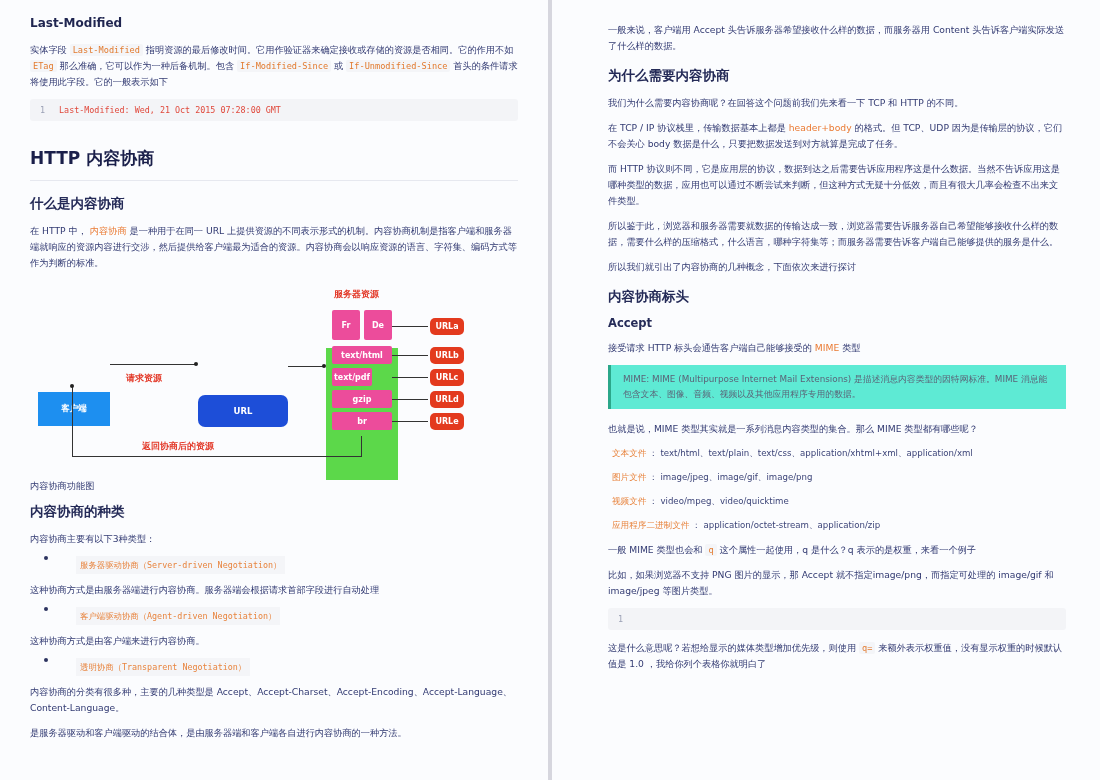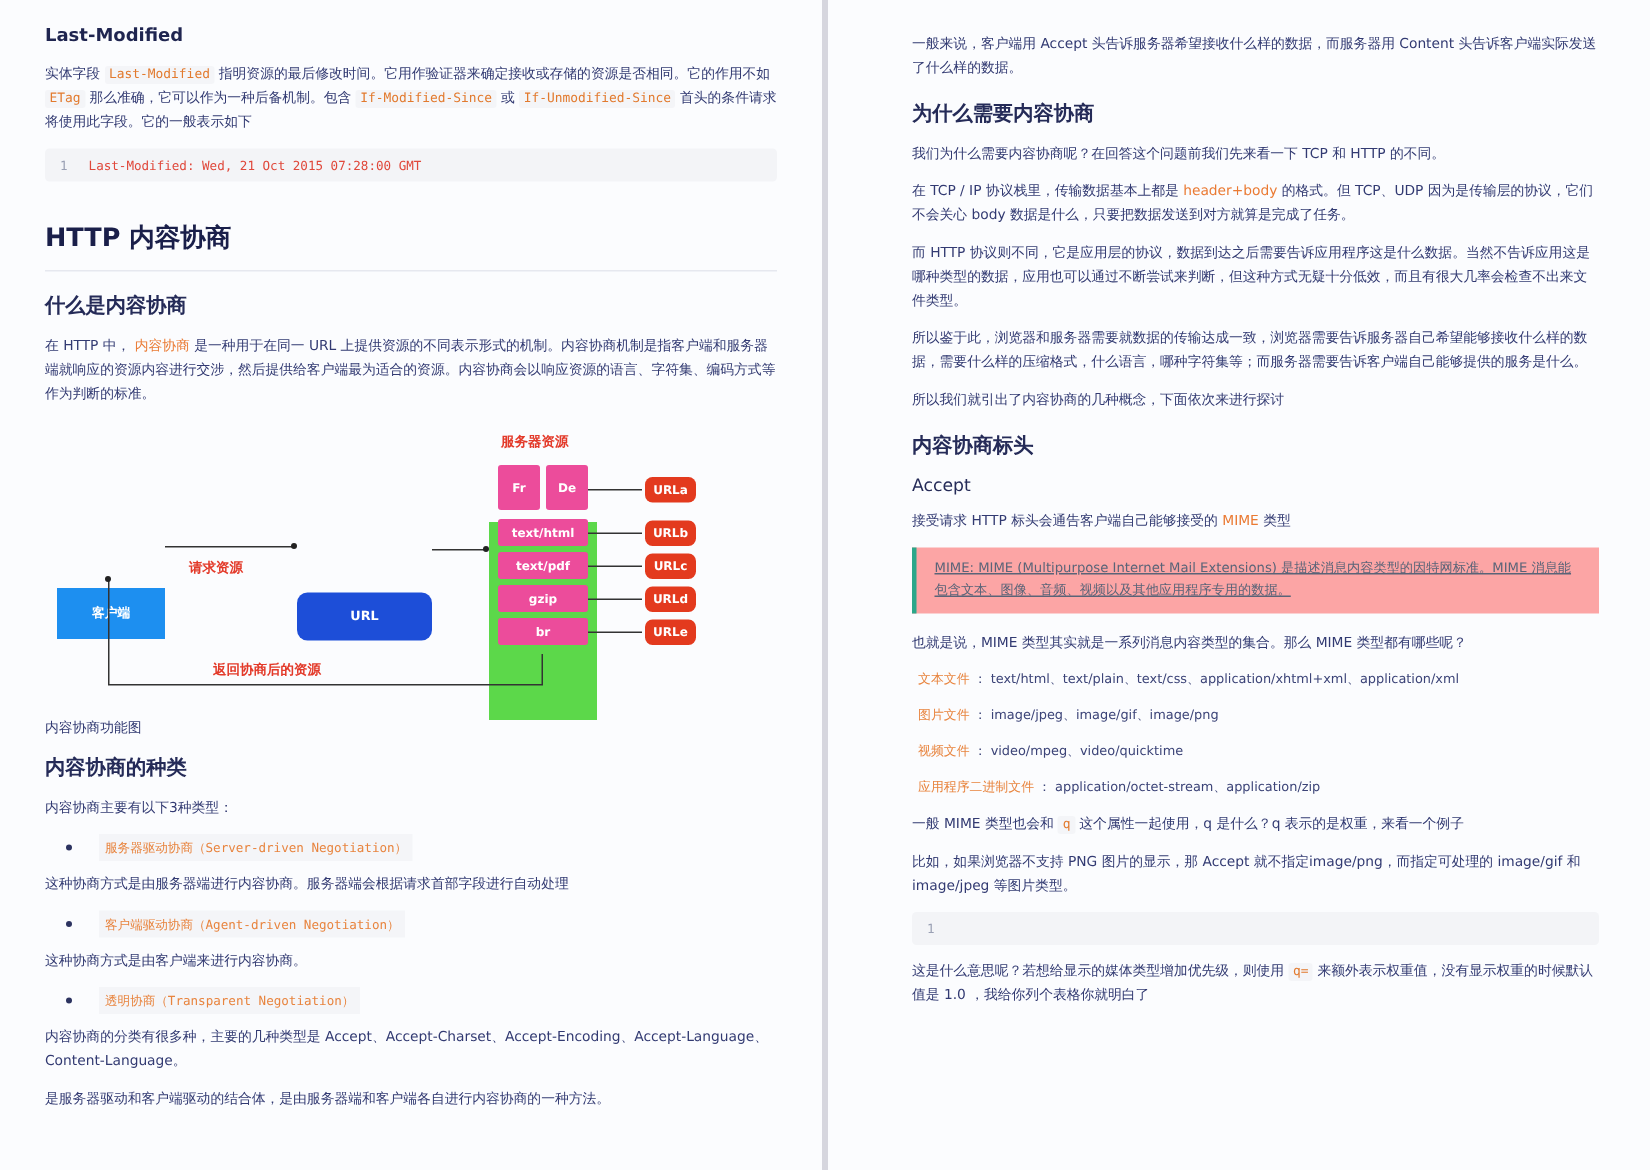--- a/index.html
+++ b/index.html
@@ -5,32 +5,32 @@
     * { box-sizing: border-box; margin: 0; padding: 0; }
     html, body { width: 1100px; height: 780px; overflow: hidden; background: #e4e4ea; }
     body { font-family: "DejaVu Sans", "Liberation Sans", sans-serif; color: #2c3360; position: relative; }
     .page { position: absolute; top: 0; height: 780px; background: #fbfcfe; }
     .page-left { left: 0; width: 548px; padding: 16px 30px 0 30px; }
     .page-right { left: 552px; width: 548px; padding: 22px 34px 0 56px; }
     .divider { position: absolute; left: 548px; top: 0; width: 4px; height: 780px; background: #d6d6de; }
     h3.h-small { font-size: 12px; font-weight: bold; color: #1f2550; margin-bottom: 12px; }
     h1.h-big { font-size: 17px; font-weight: bold; color: #1a1f4a; padding-bottom: 10px; border-bottom: 1px solid #e6e8ef; margin-bottom: 14px; }
     h2.h-mid { font-size: 13.5px; font-weight: bold; color: #252b58; margin-bottom: 10px; }
-    h4.h-sub { font-size: 11.5px; font-weight: normal; color: #252b58; margin-bottom: 10px; }
+    h4.h-sub { font-size: 11.5px; font-weight: bold; color: #252b58; margin-bottom: 10px; }
     p.txt { font-size: 9.2px; line-height: 16px; color: #323a72; margin-bottom: 9px; }
     .code { font-family: "DejaVu Sans Mono", "Liberation Mono", monospace; color: #e27a2e; font-size: 8.6px; background: #f4f5f8; padding: 1px 3px; border-radius: 2px; }
     .hl { color: #ea7a33; }
     .codeblock { background: #f3f4f7; border-radius: 3px; padding: 6px 10px; margin: 2px 0 16px 0; font-family: "DejaVu Sans Mono", "Liberation Mono", monospace; font-size: 8.4px; color: #e0483b; display: flex; gap: 14px; }
     .codeblock .ln { color: #9aa0b4; }
     .section-gap { height: 10px; }
     ul.bul { list-style: none; margin: 0 0 8px 14px; }
-    ul.bul li { font-size: 9px; line-height: 16px; display: flex; align-items: center; gap: 18px; }
+    ul.bul li { font-size: 9px; line-height: 16px; display: flex; align-items: flex-start; gap: 28px; }
     ul.bul li .dot { width: 4px; height: 4px; border-radius: 50%; background: #2c3360; display: inline-block; }
     ul.bul li .item-text { font-family: "DejaVu Sans Mono", "Liberation Mono", monospace; color: #e8843e; font-size: 8.4px; background: #f4f5f8; padding: 1px 4px; }
-    .quote { border-left: 3px solid #2ba78a; background: #fca5a5; padding: 7px 12px; margin: 0 0 12px 0; font-size: 8.8px; line-height: 15px; color: #5a6478; text-decoration: underline; }
+    .quote { border-left: 3px solid #2ba78a; background: #5eead4; padding: 7px 12px; margin: 0 0 12px 0; font-size: 8.8px; line-height: 15px; color: #5a6478; }
     .mime-row { font-size: 8.6px; line-height: 14px; margin-bottom: 10px; padding-left: 4px; color: #3c4478; }
     .mime-row .lbl { color: #e8843e; }
     
     .diagram { position: relative; width: 480px; height: 190px; margin: 0 0 8px 0; }
     .d-box { position: absolute; display: flex; align-items: center; justify-content: center; color: #fff; font-size: 8.5px; font-weight: bold; margin-top: 44px; }
     .d-client { left: 8px; top: 68px; width: 72px; height: 34px; background: #1d8ff0; }
     .d-url { left: 168px; top: 71px; width: 90px; height: 32px; background: #1d4ed8; border-radius: 7px; }
     .d-server { left: 296px; top: 24px; width: 72px; height: 132px; background: #5cd84a; }
     .d-pink { position: absolute; background: #ec4c9b; color: #fff; font-size: 8px; font-weight: bold; display: flex; align-items: center; justify-content: center; border-radius: 2px; }
     .d-urlx { position: absolute; left: 400px; width: 34px; height: 17px; background: #e33a1e; border-radius: 5px; color: #fff; font-size: 8px; font-weight: bold; display: flex; align-items: center; justify-content: center; }
@@ -63,21 +63,21 @@
     <div class="d-dot" style="left:164px;top:82px;"></div>
     <div class="d-label-red" style="left:96px;top:92px;">请求资源</div>
     <div class="d-box d-url">URL</div>
     <div class="d-line" style="left:258px;top:86px;width:36px;height:1px;"></div>
     <div class="d-dot" style="left:292px;top:84px;"></div>
     <div class="d-label-red" style="left:304px;top:8px;">服务器资源</div>
     <div class="d-box d-server"></div>
     <div class="d-pink" style="left:302px;top:30px;width:28px;height:30px;">Fr</div>
     <div class="d-pink" style="left:334px;top:30px;width:28px;height:30px;">De</div>
     <div class="d-pink" style="left:302px;top:66px;width:60px;height:18px;">text/html</div>
-    <div class="d-pink" style="left:302px;top:88px;width:60px;height:18px;">text/pdf</div>
+    <div class="d-pink" style="left:302px;top:88px;width:40px;height:18px;">text/pdf</div>
     <div class="d-pink" style="left:302px;top:110px;width:60px;height:18px;">gzip</div>
     <div class="d-pink" style="left:302px;top:132px;width:60px;height:18px;">br</div>
     <div class="d-line" style="left:362px;top:46px;width:36px;height:1px;"></div>
     <div class="d-line" style="left:362px;top:75px;width:36px;height:1px;"></div>
     <div class="d-line" style="left:362px;top:97px;width:36px;height:1px;"></div>
     <div class="d-line" style="left:362px;top:119px;width:36px;height:1px;"></div>
     <div class="d-line" style="left:362px;top:141px;width:36px;height:1px;"></div>
     <div class="d-urlx" style="top:38px;">URLa</div>
     <div class="d-urlx" style="top:67px;">URLb</div>
     <div class="d-urlx" style="top:89px;">URLc</div>

